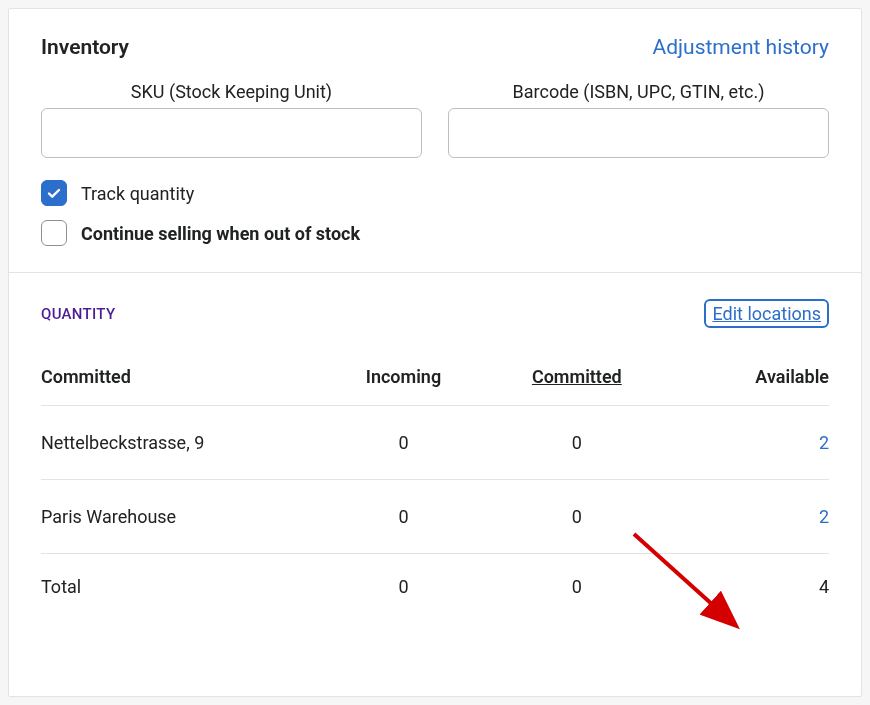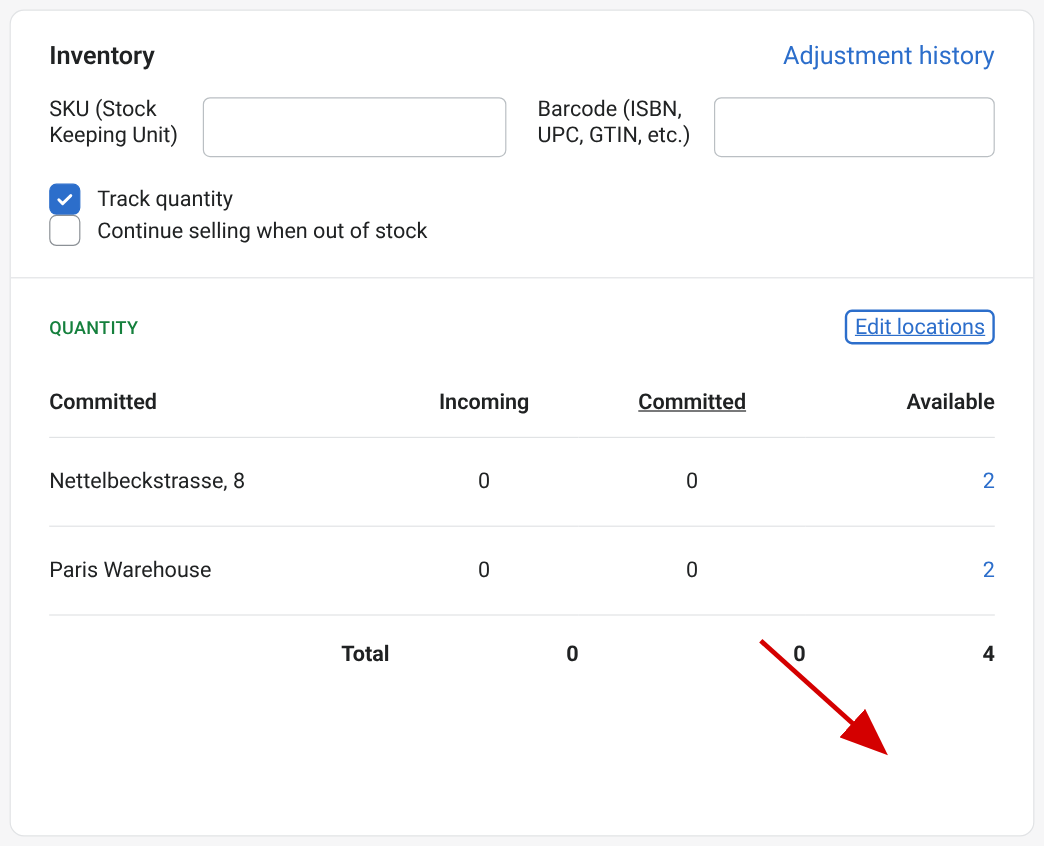--- a/index.html
+++ b/index.html
@@ -7,21 +7,21 @@
       font-family: -apple-system, BlinkMacSystemFont, "Segoe UI", Roboto, Helvetica, Arial, sans-serif;
       background: #f6f6f7;
       width: 870px;
       height: 705px;
       padding: 8px;
       color: #202223;
     }
     .card {
       background: #ffffff;
       border: 1px solid #e1e3e5;
-      border-radius: 12px;
+      border-radius: 2px;
       overflow: hidden;
       width: 100%;
       min-height: 689px;
     }
     .section {
       padding: 26px 32px 26px 32px;
     }
     .section + .section {
       border-top: 1px solid #e1e3e5;
     }
@@ -42,40 +42,42 @@
       cursor: pointer;
     }
     .field-row {
       display: flex;
       gap: 26px;
       margin-bottom: 22px;
     }
     .field {
       flex: 1;
       display: flex;
+      flex-direction: column;
+      align-items: center;
     }
     .label {
       font-size: 18px;
       color: #202223;
       margin-bottom: 6px;
     }
     .input {
       width: 100%;
       height: 50px;
       border: 1px solid #babfc3;
       border-radius: 6px;
       padding: 0 12px;
       font-size: 16px;
       background: #fff;
     }
     .check-row {
       display: flex;
       align-items: center;
       gap: 14px;
-      margin-bottom: 0;
+      margin-bottom: 14px;
     }
     .checkbox {
       width: 26px;
       height: 26px;
       border-radius: 6px;
       border: 1.5px solid #8c9196;
       background: #fff;
       display: flex;
       align-items: center;
       justify-content: center;
@@ -94,21 +96,21 @@
     }
     .subhead-row {
       display: flex;
       justify-content: space-between;
       align-items: center;
       margin-bottom: 28px;
     }
     .subhead {
       font-size: 15px;
       letter-spacing: 0.3px;
-      color: #15803d;
+      color: #4c1d95;
       font-weight: 500;
     }
     .edit-link {
       color: #2c6ecb;
       text-decoration: underline;
       font-size: 18px;
       cursor: pointer;
       border: 2px solid #2c6ecb;
       border-radius: 6px;
       padding: 2px 6px;
@@ -127,25 +129,24 @@
     th.num { text-align: center; }
     th.right { text-align: right; }
     td {
       font-size: 18px;
       padding: 26px 0;
       border-bottom: 1px solid #e1e3e5;
     }
     td.num { text-align: center; }
     td.right { text-align: right; }
     tr.total td {
-      font-weight: 700;
+      font-weight: 400;
       border-bottom: none;
       padding-top: 22px;
       padding-bottom: 10px;
-      text-align: right;
     }
     .avail-link {
       color: #2c6ecb;
       cursor: pointer;
     }
     .arrow-overlay {
       position: absolute;
       pointer-events: none;
     }
   </style>
@@ -172,21 +173,21 @@
 
     <div class="check-row">
       <div class="checkbox checked">
         <svg width="16" height="16" viewBox="0 0 16 16">
             <path d="M3 8.5 L6.2 11.7 L13 5" stroke="#fff" stroke-width="2.4" fill="none" stroke-linecap="round" stroke-linejoin="round"></path>
           </svg>
       </div>
       <div class="check-label">Track quantity</div>
     </div>
 
-    <div class="check-row" style="margin-bottom:0;">
+    <div class="check-row" style="margin-bottom:0;font-weight:bold;">
       <div class="checkbox">
         
       </div>
       <div class="check-label">Continue selling when out of stock</div>
     </div>
   </div>
 
   <div class="section">
     <div class="subhead-row">
       <div class="subhead">QUANTITY</div>
@@ -197,21 +198,21 @@
       <thead>
         <tr>
           <th style="width:36%;">Committed</th>
           <th class="num" style="width:20%;">Incoming</th>
           <th class="num" style="width:24%;text-decoration:underline;">Committed</th>
           <th class="right" style="width:20%;">Available</th>
         </tr>
       </thead>
       <tbody>
         <tr>
-          <td>Nettelbeckstrasse, 8</td>
+          <td>Nettelbeckstrasse, 9</td>
           <td class="num">0</td>
           <td class="num">0</td>
           <td class="right"><span class="avail-link">2</span></td>
         </tr>
         <tr>
           <td>Paris Warehouse</td>
           <td class="num">0</td>
           <td class="num">0</td>
           <td class="right"><span class="avail-link">2</span></td>
         </tr>

